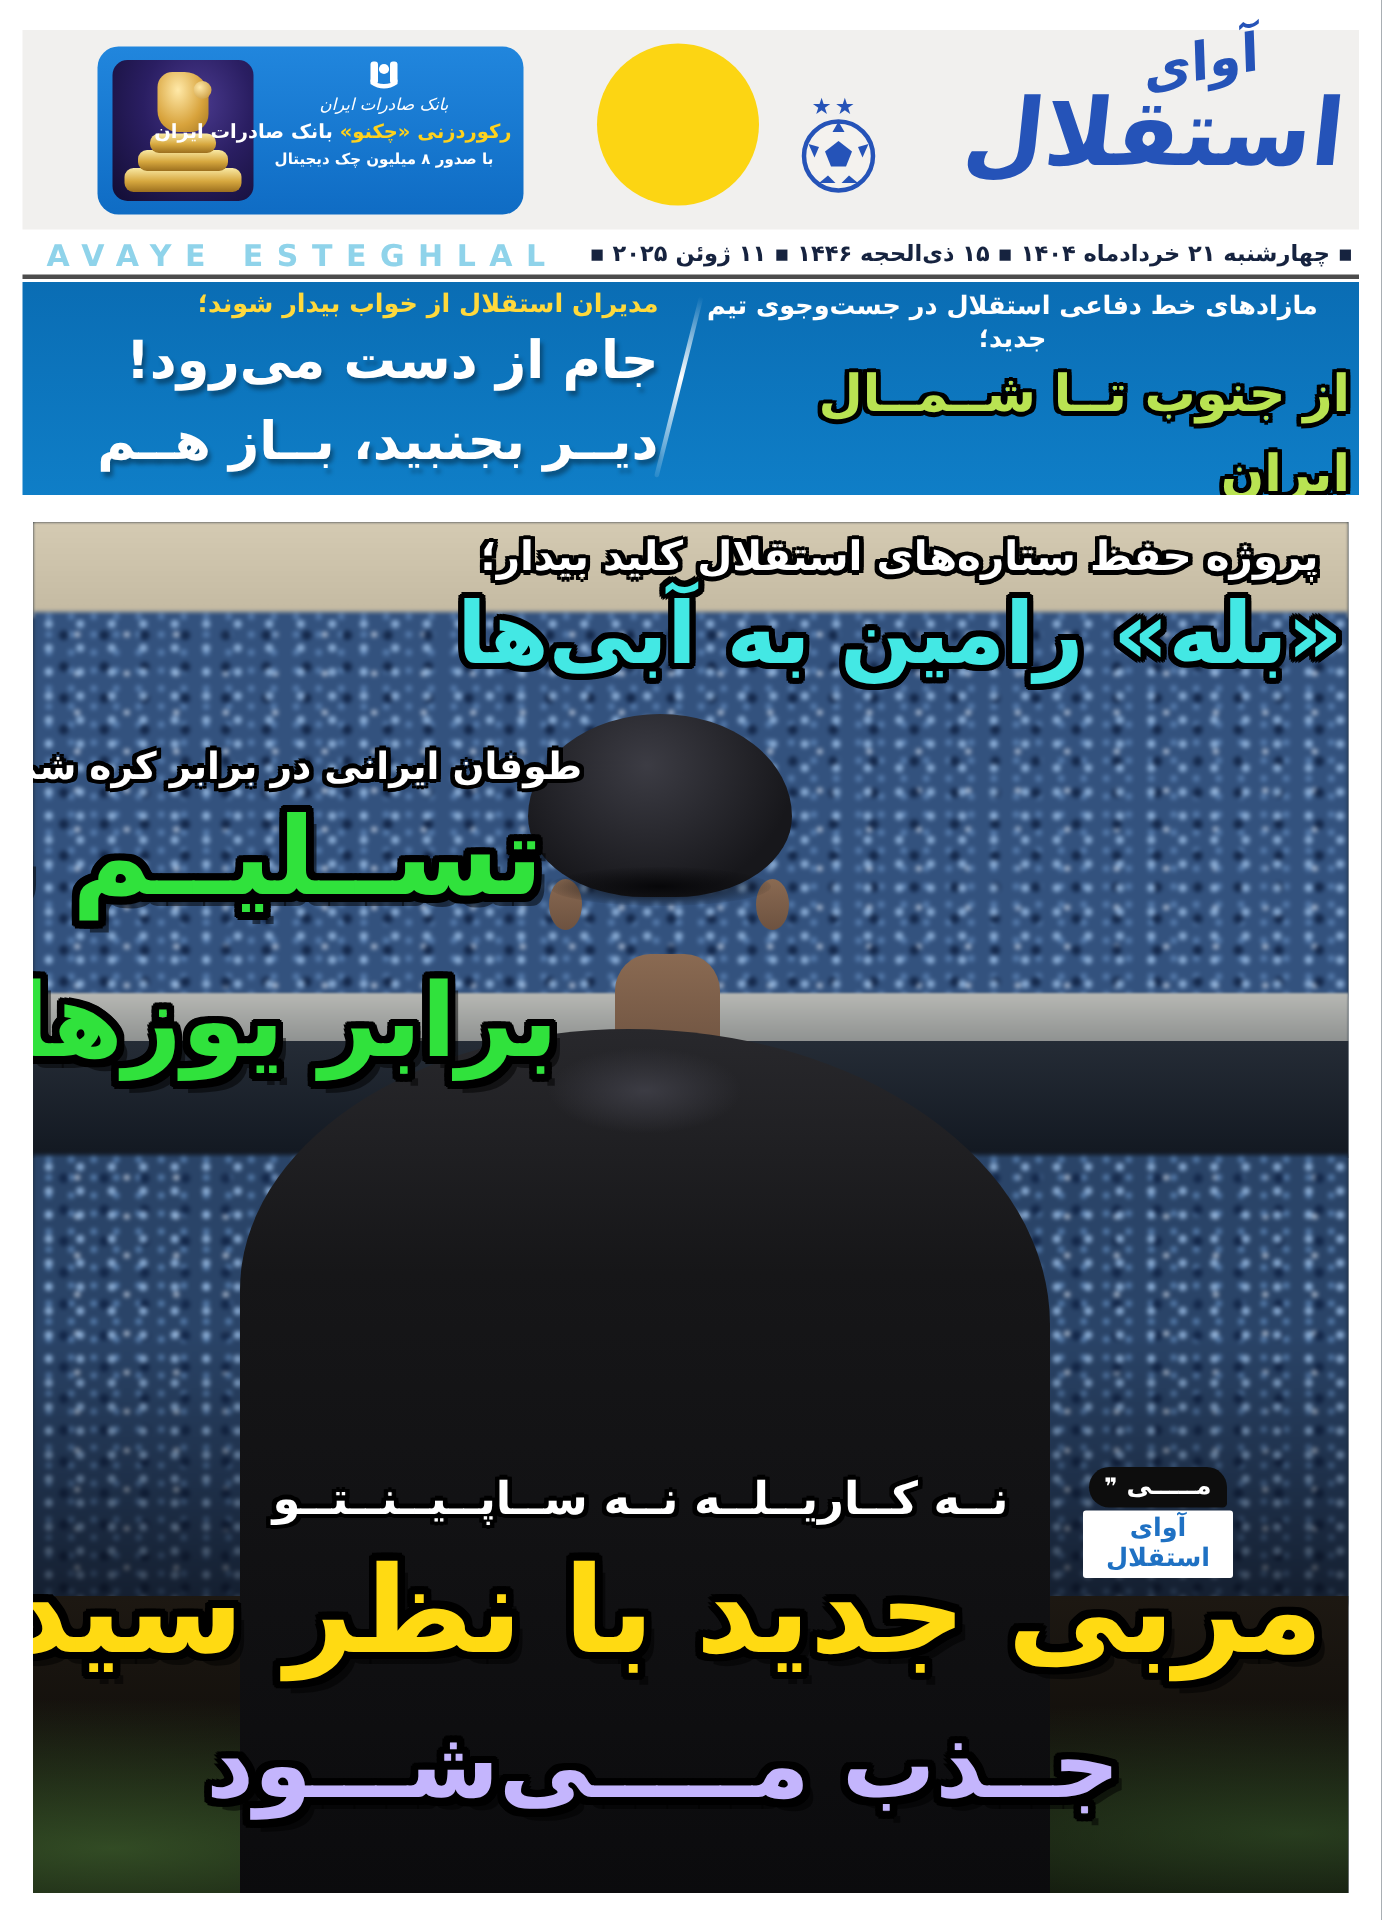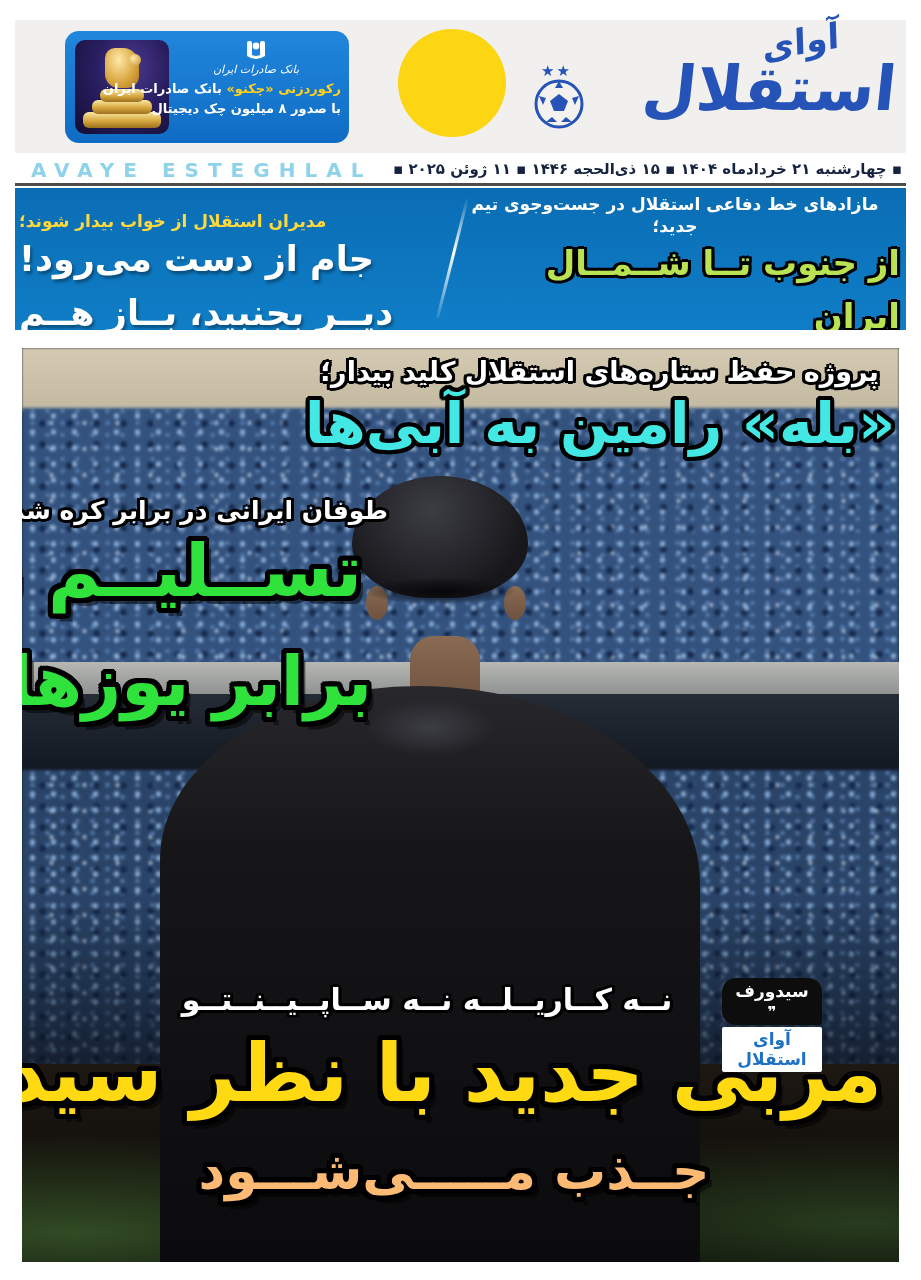--- a/index.html
+++ b/index.html
@@ -21,42 +21,42 @@
   .cup  { position:absolute; left:50%; top:8px; transform:translateX(-50%); width:34px; height:40px;
           background:radial-gradient(ellipse at 40% 30%, #ffe9a8, #d8a33c 60%, #a4761f);
           border-radius:10px 16px 12px 14px; }
   .cup:after { content:""; position:absolute; left:24px; top:6px; width:12px; height:12px; border-radius:50%;
           background:radial-gradient(circle at 35% 35%, #ffe9a8, #c28d2c); }
   .ad-text { position:absolute; right:8px; top:7px; width:170px; text-align:center; direction:rtl; color:#fff; }
   .bank-logo { display:block; margin:0 auto; }
   .ad-brand { font-size:11px; font-style:italic; margin-top:1px; }
   .ad-l1 { font-size:13px; font-weight:bold; margin-top:5px; white-space:nowrap; }
   .ad-l1 .hl { color:#ffd21c; }
-  .ad-l2 { font-size:13px; font-weight:bold; margin-top:5px; white-space:nowrap; }
+  .ad-l2 { font-size:10px; font-weight:bold; margin-top:5px; white-space:nowrap; }
 
   .logo-circle { position:absolute; left:383px; top:9px; width:108px; height:108px; border-radius:50%; background:#fcd513; }
   .logo-cal { position:absolute; right:6px; top:0; width:385px; height:133px; color:#2553b8; direction:rtl; }
   .logo-top { position:absolute; right:60px; top:2px; font-size:35px; font-weight:bold;
               transform:rotate(-10deg) skewX(-8deg); }
   .logo-bottom { position:absolute; right:4px; top:32px; font-size:62px; font-weight:bold;
               transform:skewX(-6deg); letter-spacing:-3px; }
   .logo-stars { position:absolute; left:26px; top:42px; font-size:15px; color:#2553b8; letter-spacing:2px; }
   .ball { position:absolute; left:18px; top:58px; }
 
   
   .dateline { position:absolute; left:15px; top:155px; width:891px; height:28px; background:#fff; }
   .dl-latin { position:absolute; left:16px; top:3px; font-size:20px; font-weight:bold; color:#8fd3ea; letter-spacing:9px; }
   .dl-fa { position:absolute; right:4px; top:5px; font-size:15px; font-weight:bold; color:#16233f; direction:rtl; }
   .rule { position:absolute; left:15px; top:183px; width:891px; height:3px; background:#4c4c4c; }
 
   
   .topband { position:absolute; left:15px; top:188px; width:891px; height:142px;
              background:linear-gradient(180deg,#0a6db4,#0f7ec7); overflow:hidden; }
   .tb-right { position:absolute; right:6px; top:5px; width:450px; text-align:center; direction:rtl; }
-  .tb-left  { position:absolute; left:4px;  top:22px; width:420px; text-align:left; direction:rtl; }
+  .tb-left  { position:absolute; left:4px;  top:4px; width:420px; text-align:right; direction:rtl; }
   .tb-kick-w { font-size:17px; font-weight:bold; color:#ffffff; line-height:1.3; }
   .tb-kick-y { font-size:17px; font-weight:bold; color:#ffd93c; line-height:1.3; }
   .tb-green { font-size:34px; font-weight:bold; color:#b9e352; line-height:1.55; letter-spacing:-1px; }
   .tb-white { font-size:35px; font-weight:bold; color:#ffffff; line-height:1.55; letter-spacing:-1px;
               text-shadow:2px 3px 3px rgba(0,0,0,.35); }
   .slash { position:absolute; left:436px; top:8px; width:3px; height:124px; border-radius:3px;
            background:linear-gradient(180deg, rgba(255,255,255,0), #ffffff 45%, rgba(255,255,255,.1));
            transform:rotate(14deg); }
 
   
@@ -116,21 +116,21 @@
         7px 8px 0 rgba(0,0,0,.5); }
 
   .ovl { position:absolute; direction:rtl; text-align:center; line-height:1.05; font-weight:bold; white-space:nowrap; }
   .s1k { right:20px;  top:10px;  font-size:27px; color:#ffffff; }
   .s1h { right:4px;   top:46px;  font-size:57px; color:#43e8e4; letter-spacing:-2px; }
   .s2k { left:-6px;   top:150px; width:372px; font-size:25px; color:#ffffff; }
   .s2a { left:-10px;  top:186px; width:350px; font-size:72px; color:#30e23c; letter-spacing:-2px; }
   .s2b { left:-10px;  top:298px; width:360px; font-size:68px; color:#30e23c; letter-spacing:-2px; }
   .s3k { left:120px;  top:636px; width:570px; font-size:30px; color:#ffffff; }
   .s3a { left:30px;   top:684px; width:830px; font-size:80px; color:#ffda12; letter-spacing:-2px; }
-  .s3b { left:52px;   top:796px; width:760px; font-size:52px; color:#fdba74; letter-spacing:-2px; }
+  .s3b { left:40px;   top:796px; width:760px; font-size:62px; color:#c4b5fd; letter-spacing:-2px; }
 
   .badge { position:absolute; left:700px; top:630px; width:100px; text-align:center; direction:rtl; }
   .badge-top { display:inline-block; background:#0d0d0d; color:#fff; font-size:17px; font-weight:bold;
                padding:3px 10px 4px; border-radius:14px 14px 3px 14px; }
   .badge-top .q { color:#fff; font-size:15px; }
   .badge-bottom { display:block; background:#ffffff; color:#1f71c3; font-size:17px; font-weight:bold;
                padding:2px 6px 3px; margin-top:2px; border-radius:2px; }
 </style>
 </head>
 <body>
@@ -214,21 +214,21 @@
 
     <div class="ovl s1k o3">پروژه حفظ ستاره‌های استقلال کلید بیدار؛</div>
     <div class="ovl s1h o4">«بله» رامین به آبی‌ها</div>
 
     <div class="ovl s2k o3">طوفان ایرانی در برابر کره شمالی؛</div>
     <div class="ovl s2a o5">تســلیــم شــده</div>
     <div class="ovl s2b o5">برابر یوزها!</div>
 
     <div class="ovl s3k o3">نــه کــاریــلــه نــه ســاپــیــنــتــو</div>
     <div class="badge">
-      <span class="badge-top"><span>سیدورف</span>
+      <span class="badge-top"><span>مـــــی</span>
         <span class="q">❞</span></span>
       <span class="badge-bottom">آوای استقلال</span>
     </div>
     <div class="ovl s3a o5">مربی جدید با نظر سیدورف</div>
     <div class="ovl s3b o5">جــذب مـــــی‌شـــود</div>
   </section>
 
 </div>
 
 </body></html>

